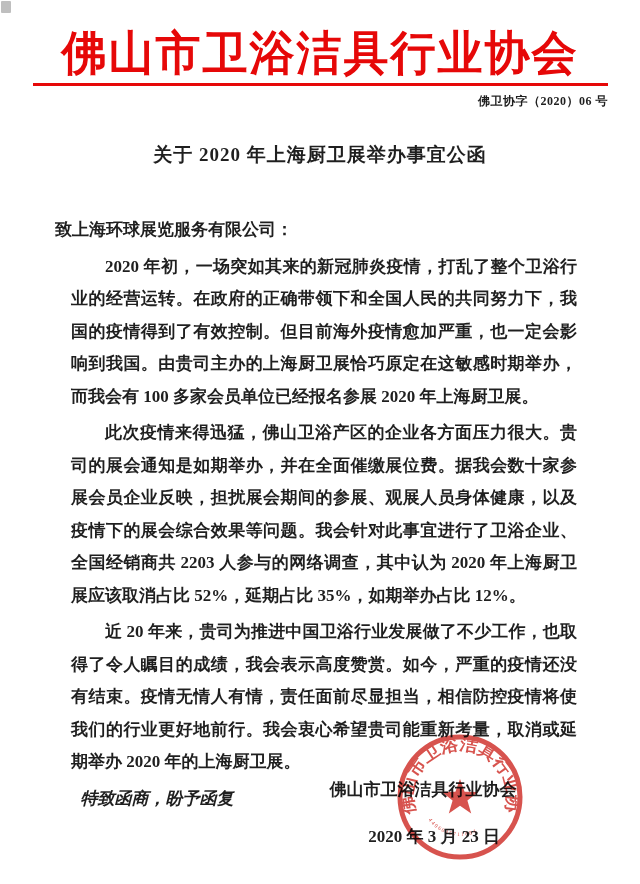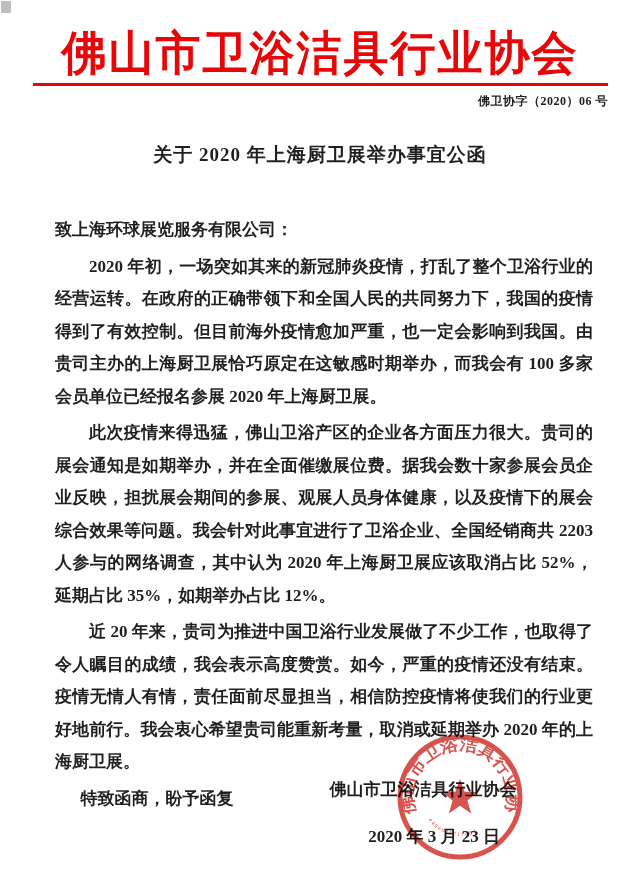--- a/index.html
+++ b/index.html
@@ -69,27 +69,28 @@
   .letter-body {
     margin: 46px 47px 0 55px;
     font-size: 17px;
     line-height: 32.5px;
     font-weight: 600;
     text-align: justify;
     text-justify: inter-character;
   }
   .salutation { margin: 0; }
   .para {
-    margin: 4px 0 0;
+    margin: 4px 16px 0;
     text-indent: 2em;
   }
   .closing {
     margin: 4px 0 0;
     text-indent: 1.5em;
     text-align: left;
+    font-style: italic;
   }
   .signature-block {
     position: absolute;
     top: 778px;
     right: 112px;
     width: 210px;
     text-align: center;
     font-size: 17px;
     font-weight: 600;
   }

